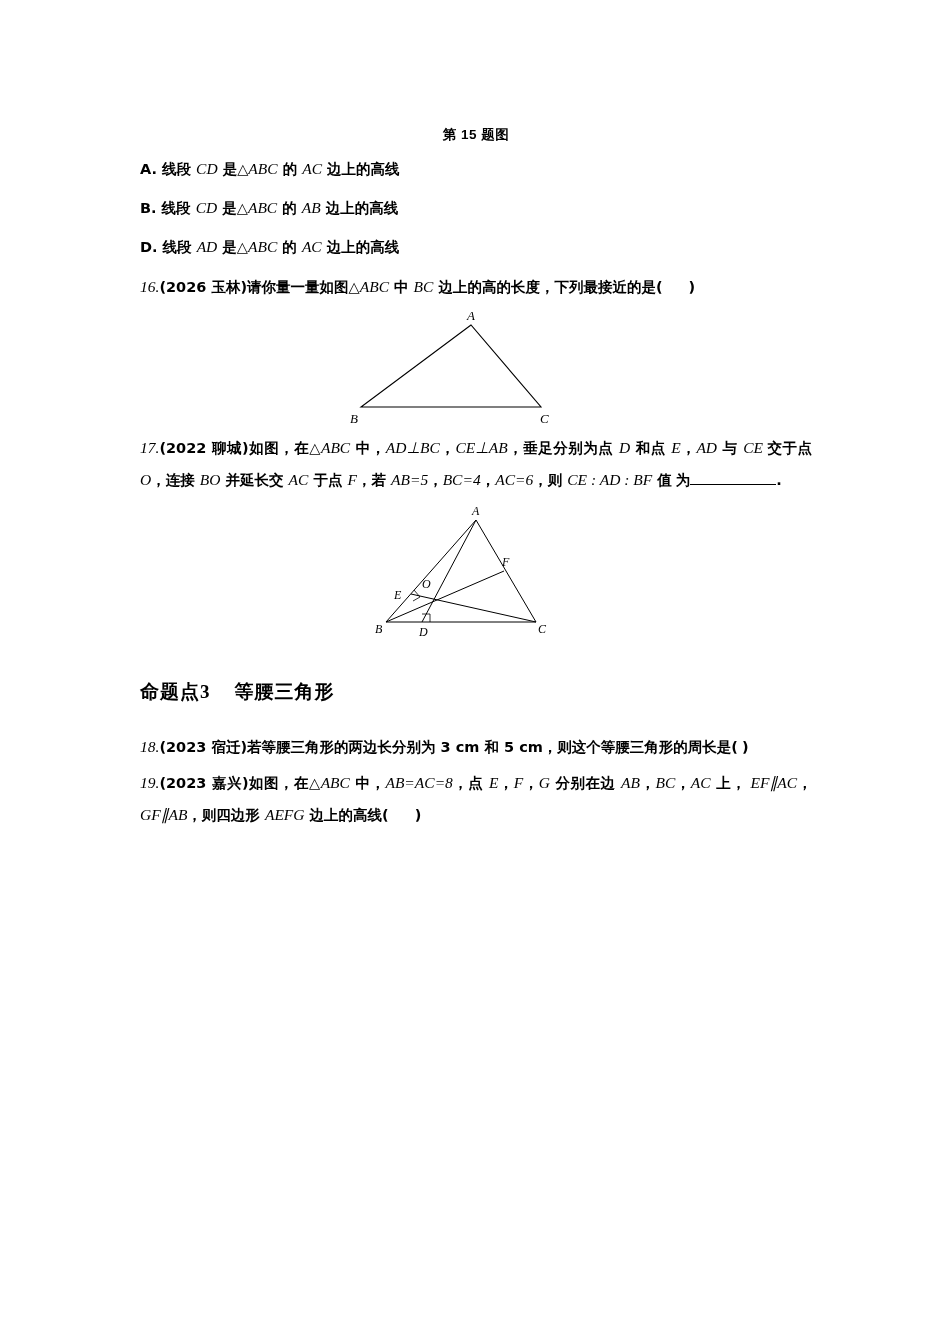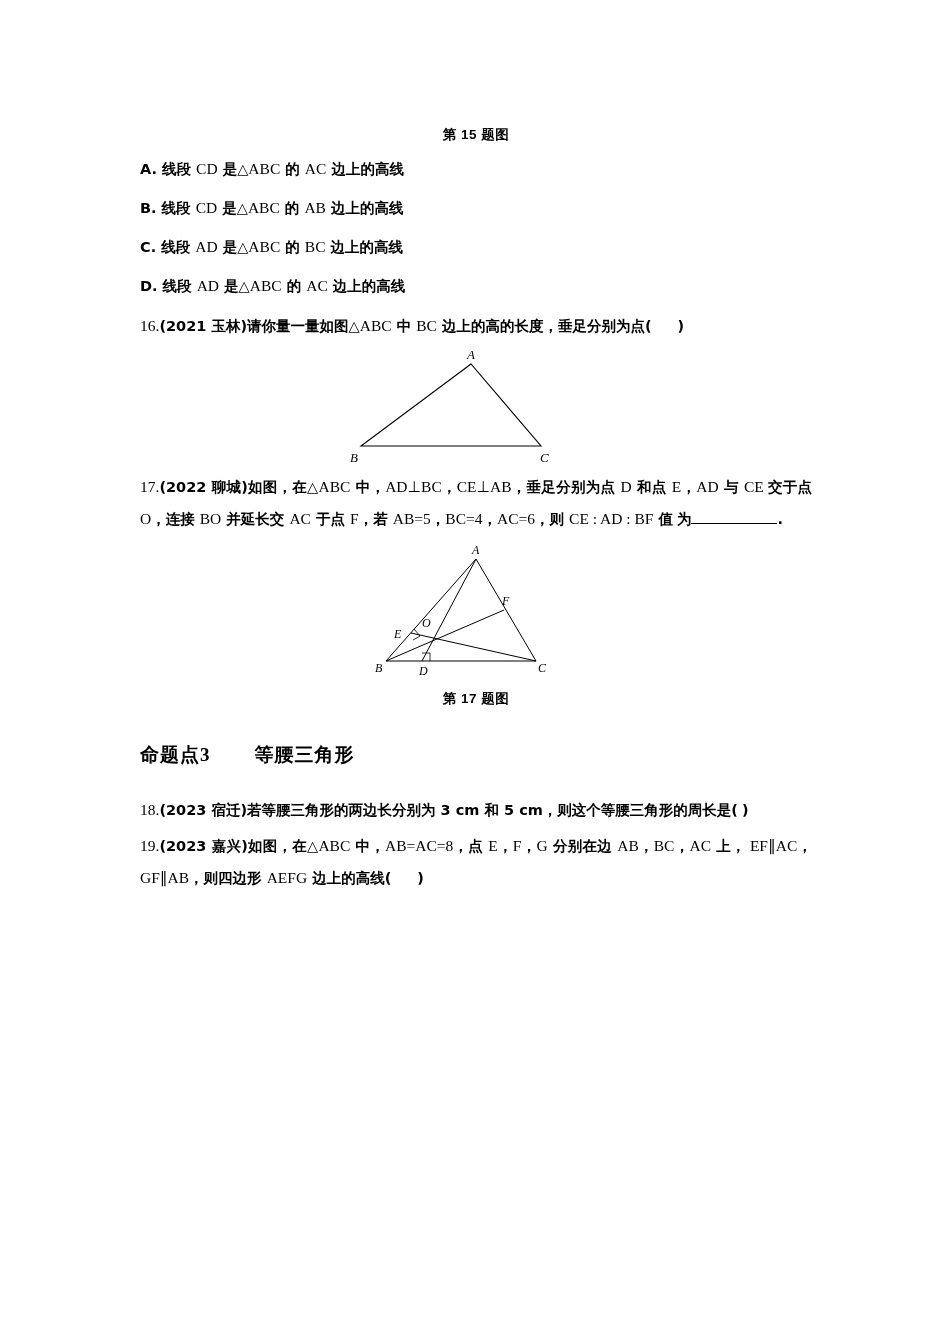--- a/index.html
+++ b/index.html
@@ -46,20 +46,21 @@
     line-height: 31px;
     margin: 0 0 4px 0;
     text-align: justify;
   }
   .choices {
     font-size: 15.5px;
     line-height: 30px;
     margin: 0 0 9px 0;
   }
   .it {
+    font-style: italic;
     font-family: "Liberation Serif", serif;
   }
   .cn {
     font-family: "DejaVu Sans", sans-serif;
     font-size: 14.5px;
     font-weight: bold;
   }
   .bold-cn {
     font-family: "DejaVu Sans", sans-serif;
     font-weight: bold;
@@ -70,21 +71,21 @@
     font-family: "DejaVu Sans", sans-serif;
     font-weight: bold;
     font-size: 19px;
     letter-spacing: 1px;
   }
   .section-head .num {
     font-family: "Liberation Serif", serif;
     font-weight: bold;
   }
   .section-head .title {
-    margin-left: 44px;
+    margin-left: 24px;
   }
   .figwrap {
     width: 100%;
     display: block;
     margin: 4px 0 0 0;
   }
   .figwrap svg {
     display: block;
     margin: 0 auto;
   }
@@ -105,28 +106,25 @@
 
     <div class="fig-caption">第 15 题图</div>
 
     <div class="qline">
       <span class="cn">A. 线段 </span><span class="it">CD</span><span class="cn"> 是△</span><span class="it">ABC</span><span class="cn"> 的 </span><span class="it">AC</span><span class="cn"> 边上的高线</span>
     </div>
     <div class="qline">
       <span class="cn">B. 线段 </span><span class="it">CD</span><span class="cn"> 是△</span><span class="it">ABC</span><span class="cn"> 的 </span><span class="it">AB</span><span class="cn"> 边上的高线</span>
     </div>
     <div class="qline">
-      <span class="cn">C. 线段 </span><span class="it">AD</span><span class="cn"> 是△</span><span class="it">ABC</span><span class="cn"> 的 </span><span class="it">BC</span><span class="cn"> 边上的高线</span>
-    </div>
-    <div class="qline">
       <span class="cn">D. 线段 </span><span class="it">AD</span><span class="cn"> 是△</span><span class="it">ABC</span><span class="cn"> 的 </span><span class="it">AC</span><span class="cn"> 边上的高线</span>
     </div>
 
     <div class="qblock">
-      <span class="it">16.</span><span class="bold-cn">(2021 玉林)</span><span class="cn">请你量一量如图△</span><span class="it">ABC</span><span class="cn"> 中 </span><span class="it">BC</span><span class="cn"> 边上的高的长度，垂足分别为点(</span><span class="sp"></span><span class="cn">)</span>
+      <span class="it">16.</span><span class="bold-cn">(2026 玉林)</span><span class="cn">请你量一量如图△</span><span class="it">ABC</span><span class="cn"> 中 </span><span class="it">BC</span><span class="cn"> 边上的高的长度，下列最接近的是(</span><span class="sp"></span><span class="cn">)</span>
     </div>
 
     <div class="figwrap">
       <svg width="300" height="125" viewBox="0 0 300 125">
         <polygon points="145,18 35,100 215,100" fill="none" stroke="#000" stroke-width="1.1"></polygon>
         <text x="141" y="13" font-family="Liberation Serif, serif" font-style="italic" font-size="13">A</text>
         <text x="24" y="116" font-family="Liberation Serif, serif" font-style="italic" font-size="13">B</text>
         <text x="214" y="116" font-family="Liberation Serif, serif" font-style="italic" font-size="13">C</text>
       </svg>
     </div>
@@ -153,21 +151,20 @@
         <path d="M88,90 L94,97 L87,101" fill="none" stroke="#000" stroke-width="0.8"></path>
         <text x="146" y="15" font-family="Liberation Serif, serif" font-style="italic" font-size="12">A</text>
         <text x="49" y="133" font-family="Liberation Serif, serif" font-style="italic" font-size="12">B</text>
         <text x="212" y="133" font-family="Liberation Serif, serif" font-style="italic" font-size="12">C</text>
         <text x="93" y="136" font-family="Liberation Serif, serif" font-style="italic" font-size="12">D</text>
         <text x="68" y="99" font-family="Liberation Serif, serif" font-style="italic" font-size="12">E</text>
         <text x="176" y="66" font-family="Liberation Serif, serif" font-style="italic" font-size="12">F</text>
         <text x="96" y="88" font-family="Liberation Serif, serif" font-style="italic" font-size="12">O</text>
       </svg>
     </div>
-    <div class="fig-caption">第 17 题图</div>
 
     <div class="section-head">
       <span>命题点</span><span class="num">3</span><span class="title">等腰三角形</span>
     </div>
 
     <div class="qblock">
       <span class="it">18.</span><span class="bold-cn">(2023 宿迁)</span><span class="cn">若等腰三角形的两边长分别为 3 cm 和 5 cm，则这个等腰三角形的周长是(</span>
       <span class="cn">)</span>
     </div>
 

